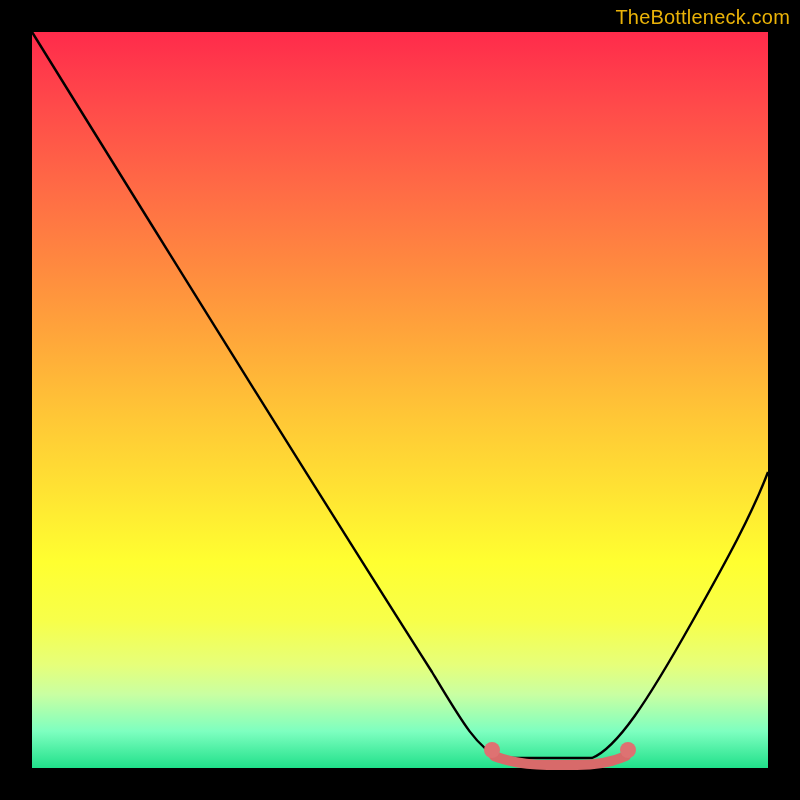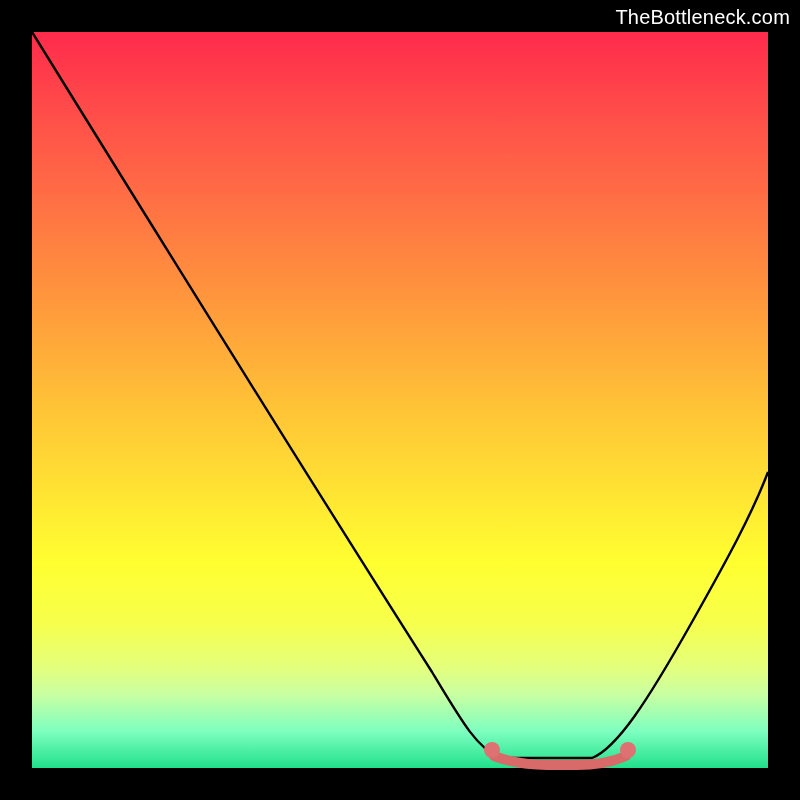--- a/index.html
+++ b/index.html
@@ -37,21 +37,21 @@
       #e6ff7a 86%,
       #c9ffa2 90%,
       #7effc0 95%,
       #20e08a 100%
     );
   }
   .watermark {
     position: absolute;
     top: 6px;
     right: 10px;
-    color: #ffffff;
+    color: #eab308;
     font-size: 20px;
     font-weight: 400;
     letter-spacing: 0.2px;
     user-select: none;
   }
   svg.curve {
     position: absolute;
     left: 32px;
     top: 32px;
     width: 736px;

